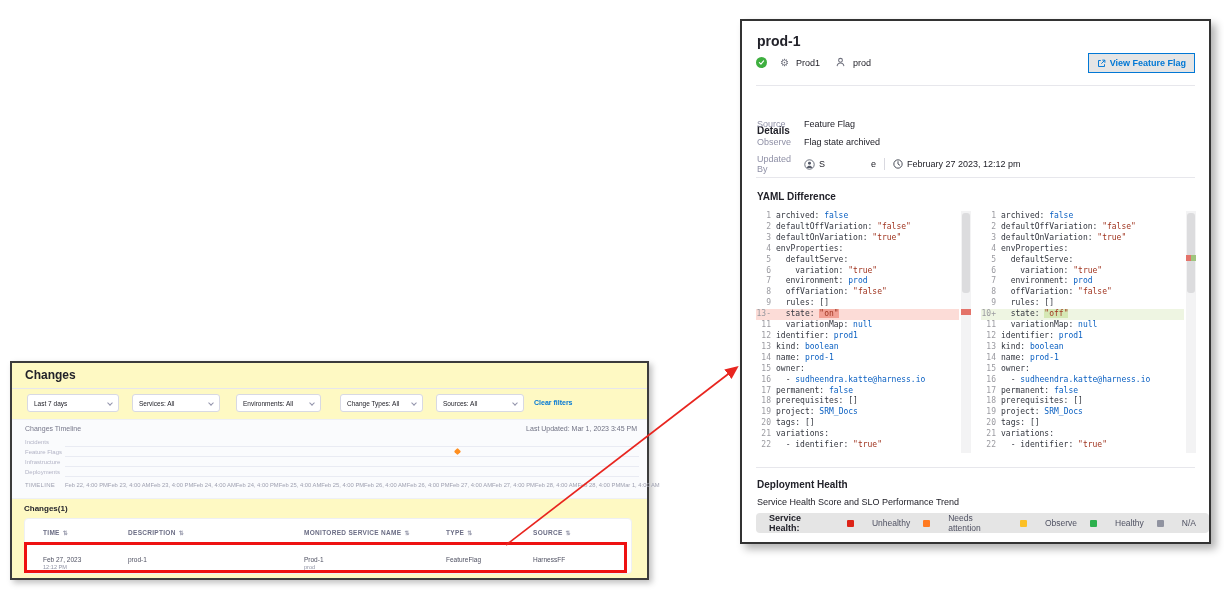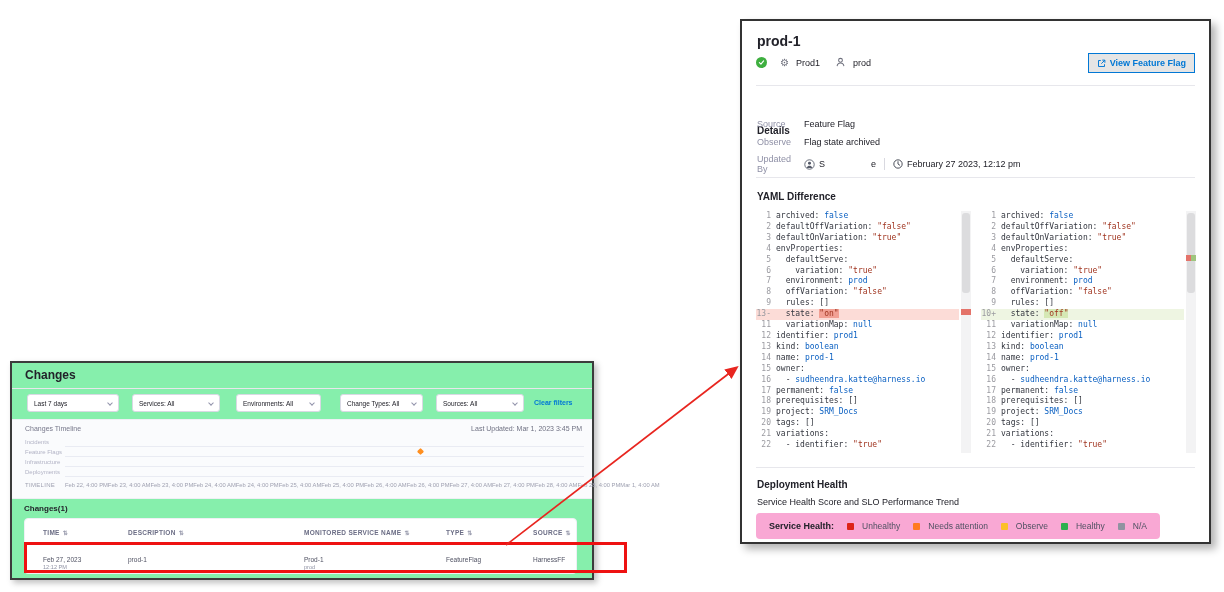--- a/index.html
+++ b/index.html
@@ -3,22 +3,22 @@
 <meta charset="utf-8">
 <style>
   * { margin:0; padding:0; box-sizing:border-box; }
   html,body { width:1224px; height:592px; background:#ffffff; font-family:"Liberation Sans", sans-serif; position:relative; overflow:hidden; }
 
   
   .abs { position:absolute; }
   .divider { position:absolute; height:1px; background:#e7e7ec; }
 
   
-  #changes-panel { position:absolute; left:10px; top:361px; width:584px; height:219px;
-    background:#86efac; border:2px solid #3c3c3c; box-shadow:3px 3px 6px rgba(0,0,0,0.25); }
+  #changes-panel { position:absolute; left:10px; top:361px; width:639px; height:219px;
+    background:#fef9c3; border:2px solid #3c3c3c; box-shadow:3px 3px 6px rgba(0,0,0,0.25); }
   #changes-title { left:13px; top:5px; font-size:12px; font-weight:700; color:#22222a; }
   #changes-head-div { left:0; right:0; top:25px; }
 
   .dropdown { position:absolute; top:31px; height:18px; background:#fff; border:1px solid #d8d9e3; border-radius:3px;
     display:flex; align-items:center; justify-content:space-between; padding:0 6px; font-size:6.5px; color:#22222a; }
   .chev { width:4px; height:4px; border-right:1px solid #9293ab; border-bottom:1px solid #9293ab; transform:rotate(45deg); margin-left:6px; flex:none; }
   #dd-range { left:15px; width:92px; }
   #dd-services { left:120px; width:88px; }
   #dd-envs { left:224px; width:85px; }
   #dd-types { left:328px; width:83px; }
@@ -97,24 +97,24 @@
   .strip { width:10px; background:#f3f3f4; position:relative; flex:none; margin-left:2px; }
   .thumb { position:absolute; left:1px; right:1px; top:2px; height:80px; background:#dcdcde; border-radius:3px; }
   .mk { position:absolute; height:6px; }
   #strip-left .mk-red { left:0; right:0; top:98px; background:#e4736a; }
   #strip-right .mk-red { left:0; width:5px; top:44px; background:#e4736a; }
   #strip-right .mk-green { left:5px; right:0; top:44px; background:#9fc57e; }
   #div3 { left:14px; right:14px; top:446px; }
 
   #dh-heading { left:15px; top:458px; font-size:10px; font-weight:700; color:#22222a; }
   #dh-subtitle { left:15px; top:476px; font-size:9px; color:#22222a; }
-  #sh-legend { position:absolute; left:14px; top:492px; height:26px; display:inline-flex; align-items:center; gap:13px;
-    background:#f9a8d4; border-radius:4px; padding:0 13px; }
+  #sh-legend { position:absolute; left:14px; top:492px; height:20px; display:inline-flex; align-items:center; gap:13px;
+    background:#e5e5e5; border-radius:4px; padding:0 13px; }
   #sh-legend-label { font-size:9px; font-weight:700; color:#22222a; }
-  .lgi { display:flex; align-items:center; gap:8px; font-size:8.5px; color:#4f5162;justify-content:center; }
+  .lgi { display:flex; align-items:center; gap:18px; font-size:8.5px; color:#4f5162;justify-content:center; }
   .sq { width:7px; height:7px; border-radius:1px; flex:none; }
 </style>
 </head>
 <body>
 
 <div id="changes-panel">
   <div id="changes-title" class="abs">Changes</div>
   <div id="changes-head-div" class="divider"></div>
 
   <div id="dd-range" class="dropdown">

